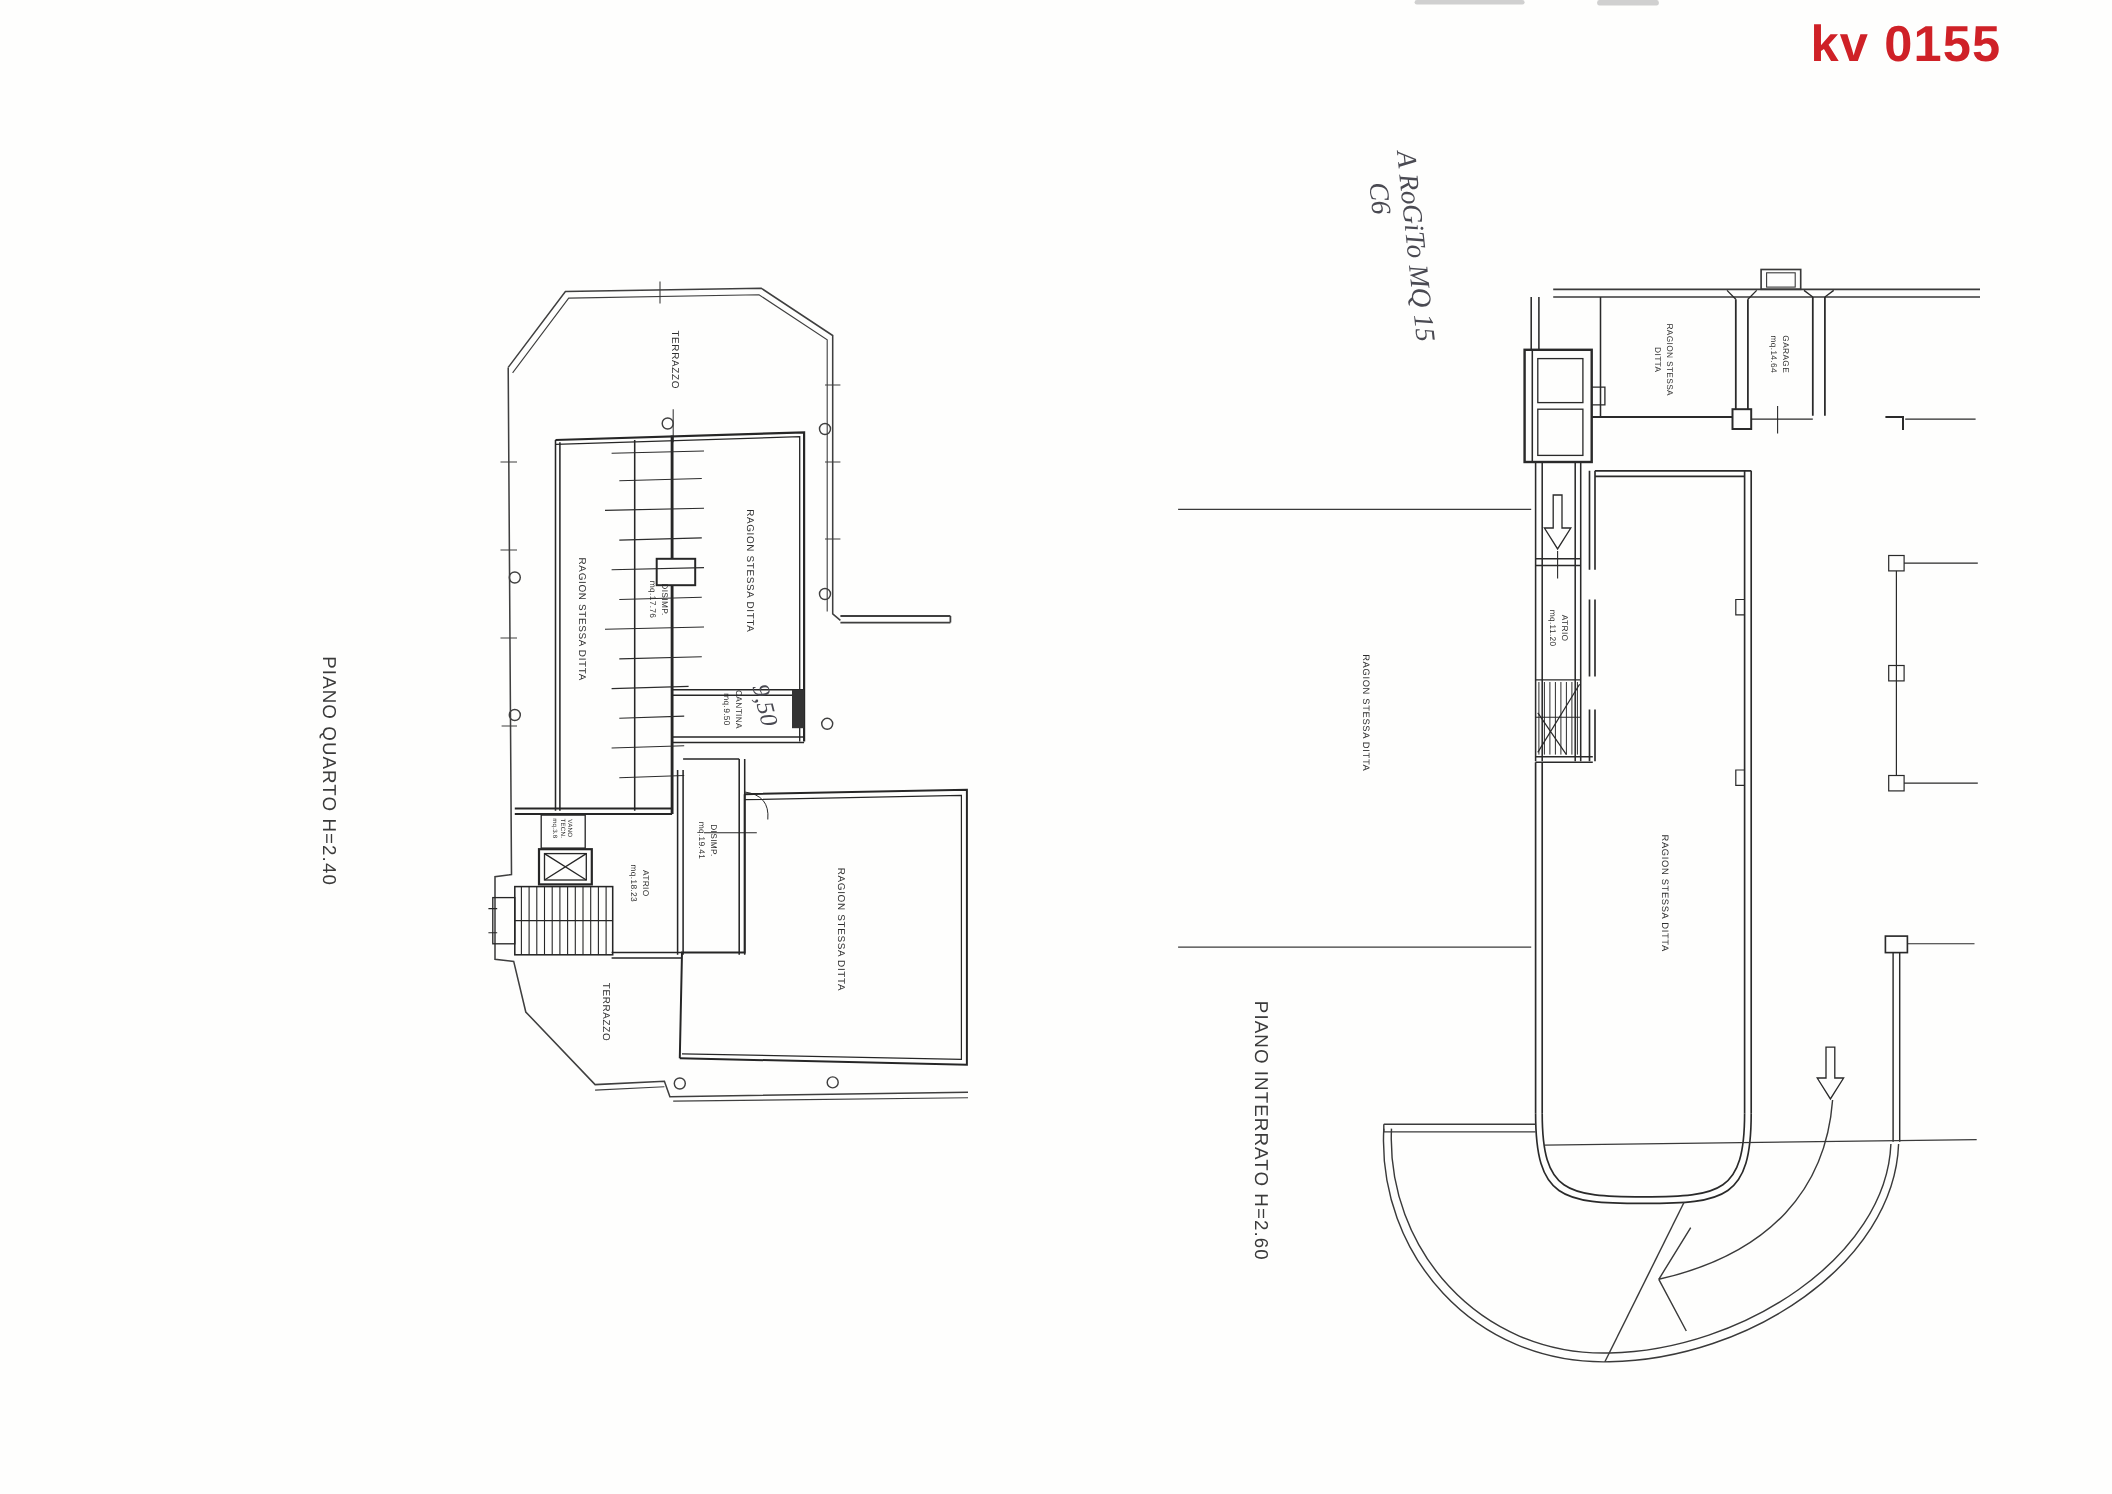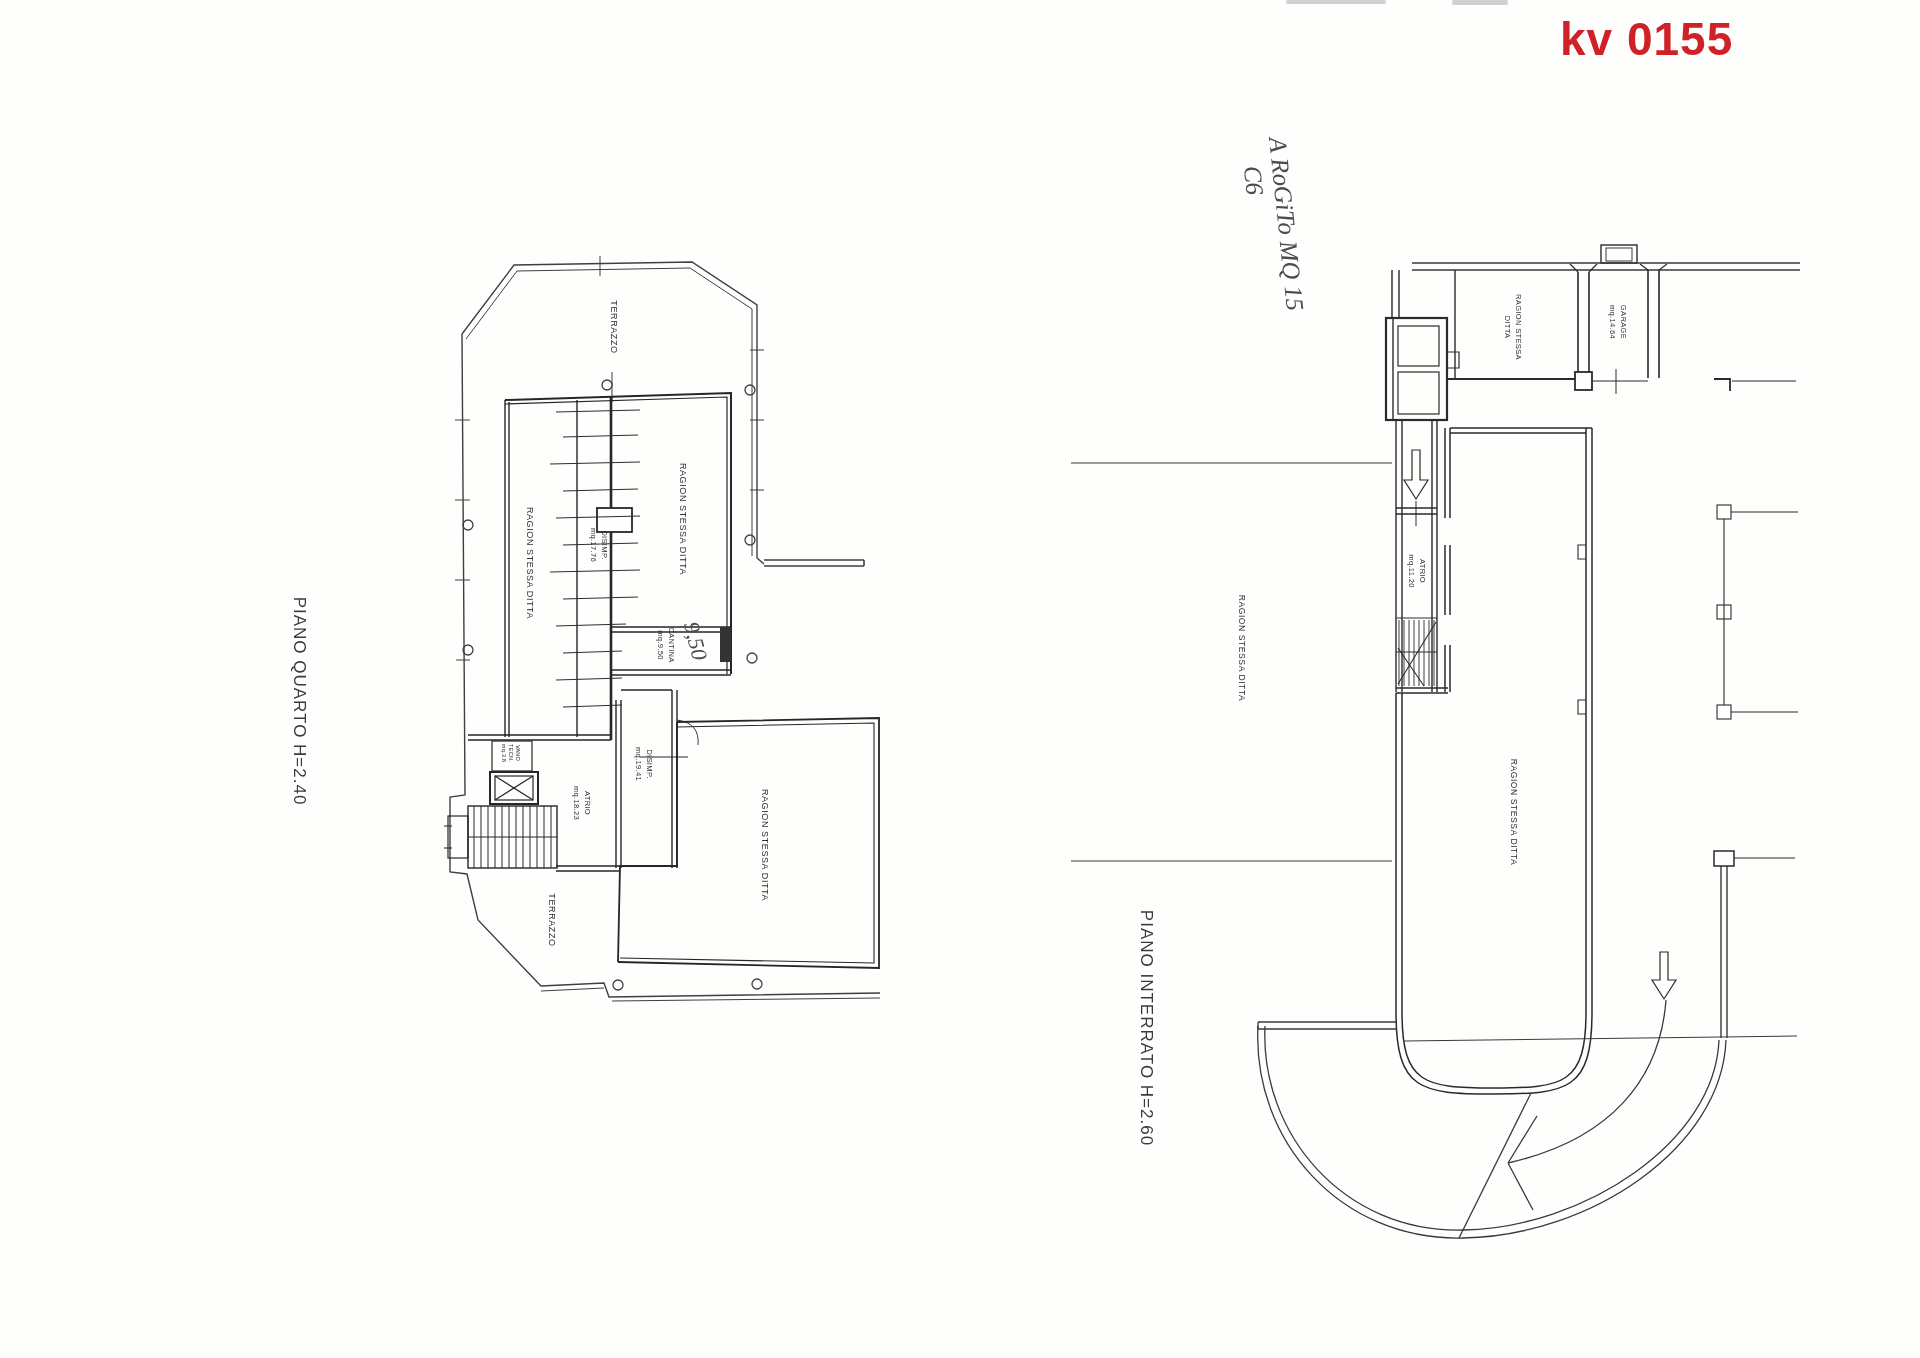--- a/index.html
+++ b/index.html
@@ -6,21 +6,21 @@
   #page{position:relative;width:1920px;height:1358px;background:#fefefd;overflow:hidden;
         font-family:"Liberation Sans",sans-serif;}
   svg{position:absolute;left:0;top:0;}
   .vtext{position:absolute;transform:translate(-50%,-50%) rotate(90deg);transform-origin:center;
          white-space:nowrap;color:#2e2e2e;letter-spacing:.6px;line-height:1;}
   .lbl{font-size:9px;}
   .sm{font-size:7.6px;letter-spacing:.3px;}
   .tiny{font-size:5.6px;letter-spacing:.2px;}
   .title{font-size:17px;letter-spacing:1px;color:#3a3a3a;}
   .hand{font-family:"Liberation Serif",serif;font-style:italic;color:#4a4a52;}
-  #kv-code{position:absolute;left:1560px;top:12px;font-size:46px;font-weight:bold;
+  #kv-code{position:absolute;left:1646px;top:12px;font-size:46px;font-weight:bold;
            color:#cf2127;letter-spacing:1px;}
   #handnote{position:absolute;left:1160px;top:225px;width:230px;
             transform:rotate(84deg);transform-origin:center;font-size:25px;}
   #handnote .l2{margin-left:26px;}
   #hand-950{position:absolute;left:676px;top:628px;transform:rotate(76deg);font-size:22px;}
   .smudge{position:absolute;background:#9a9a9a;opacity:.45;border-radius:2px;}
 </style>
 </head>
 <body>
 

